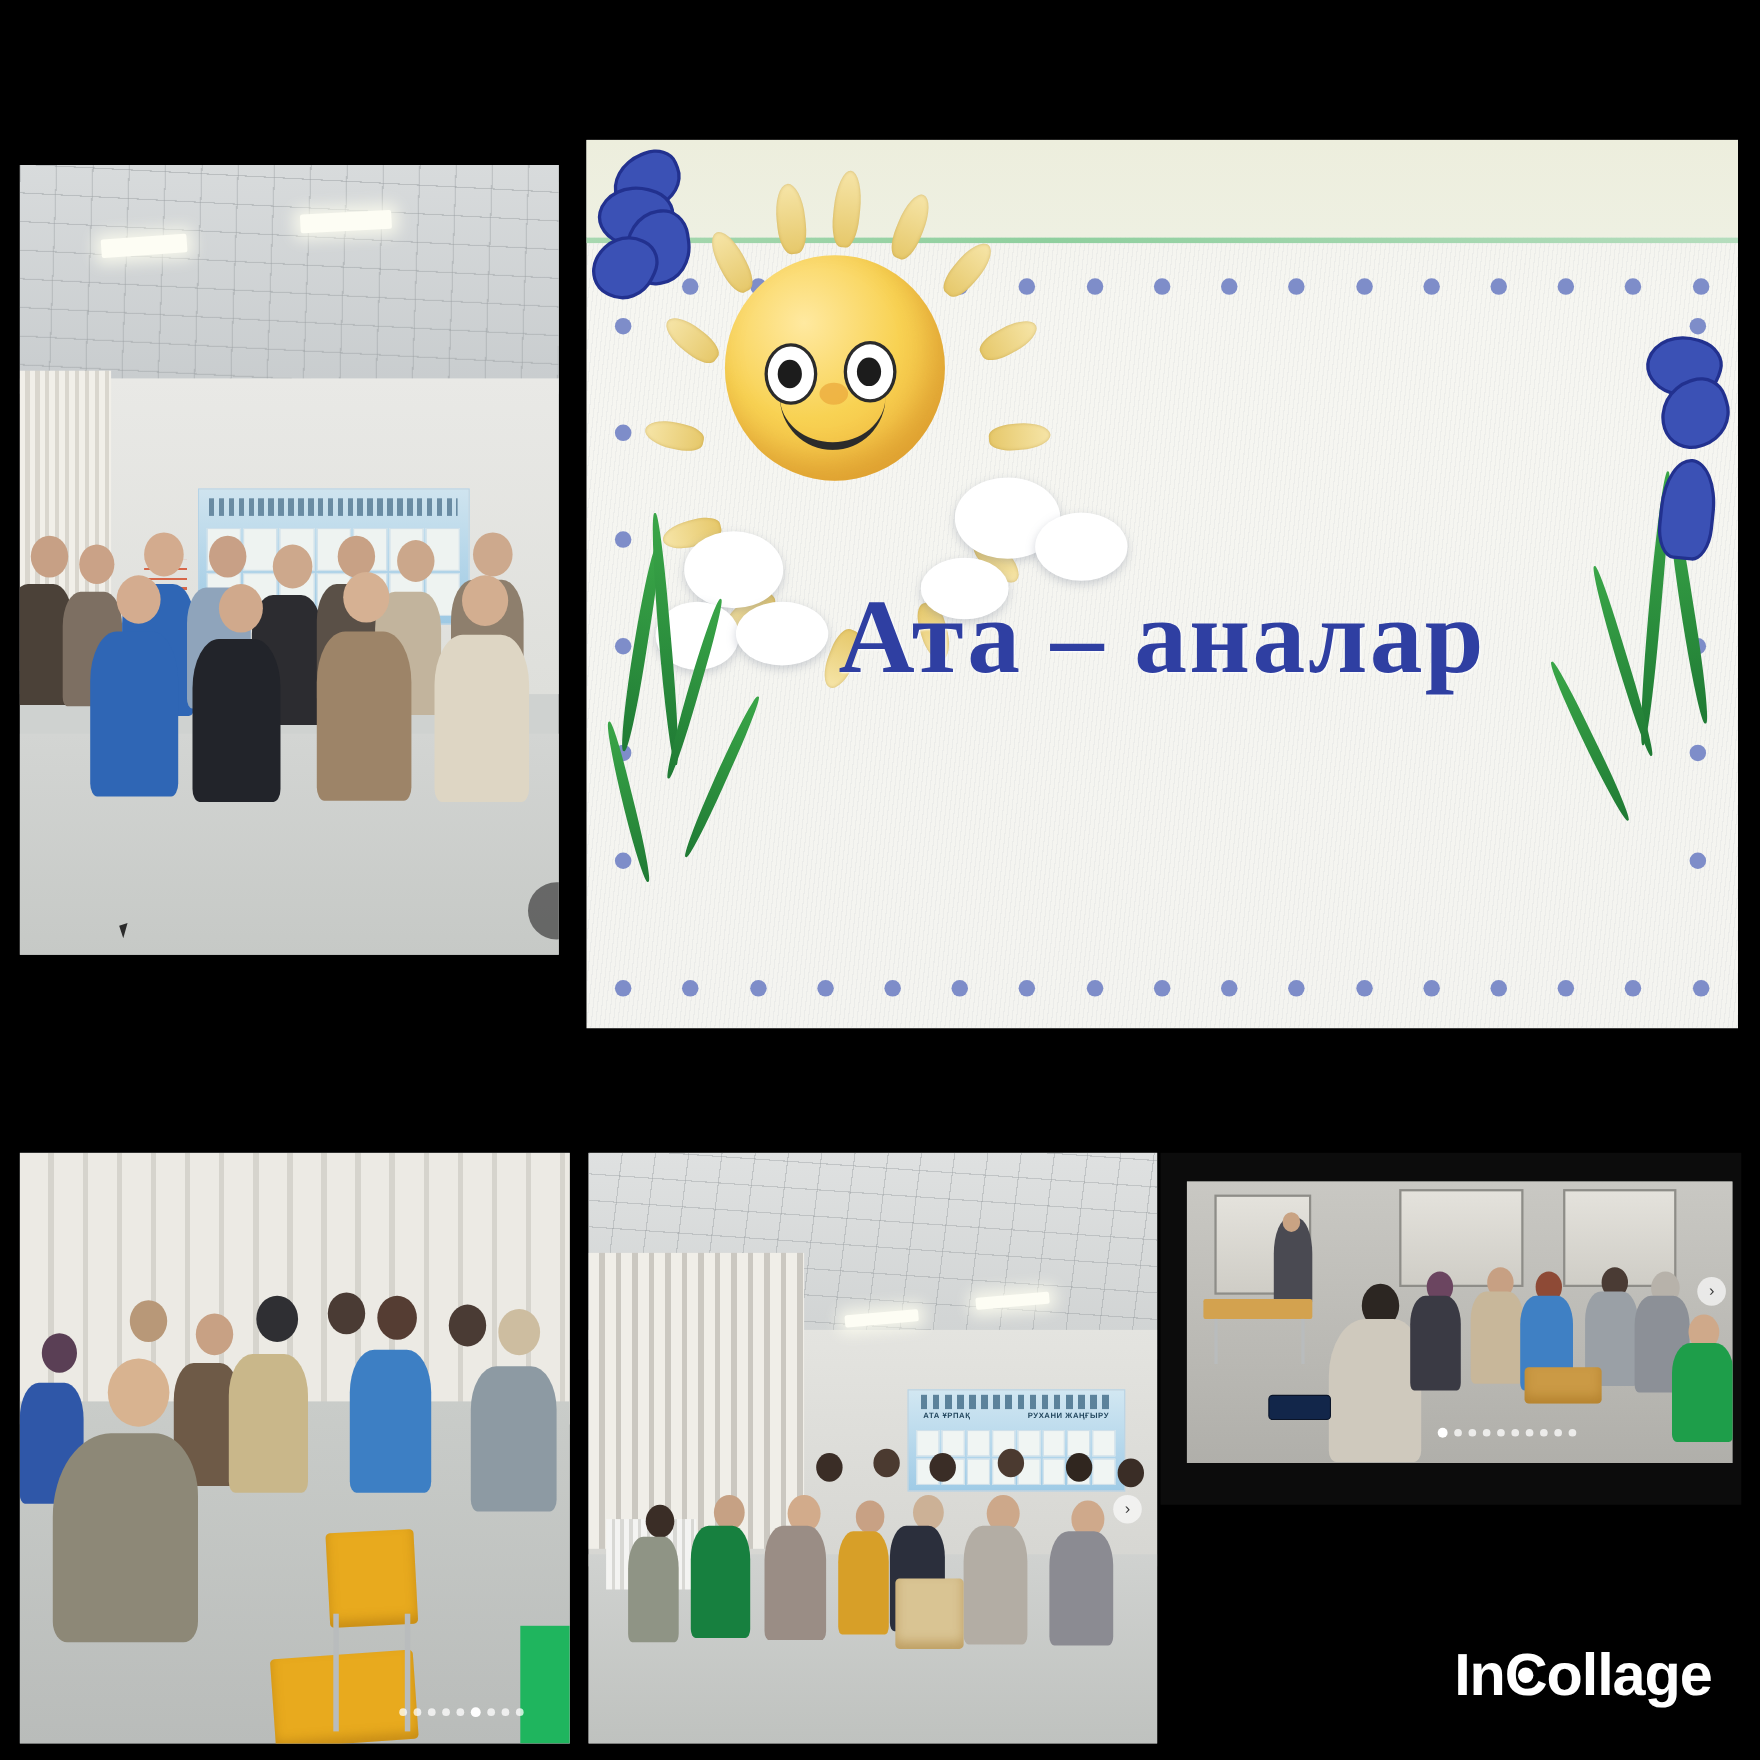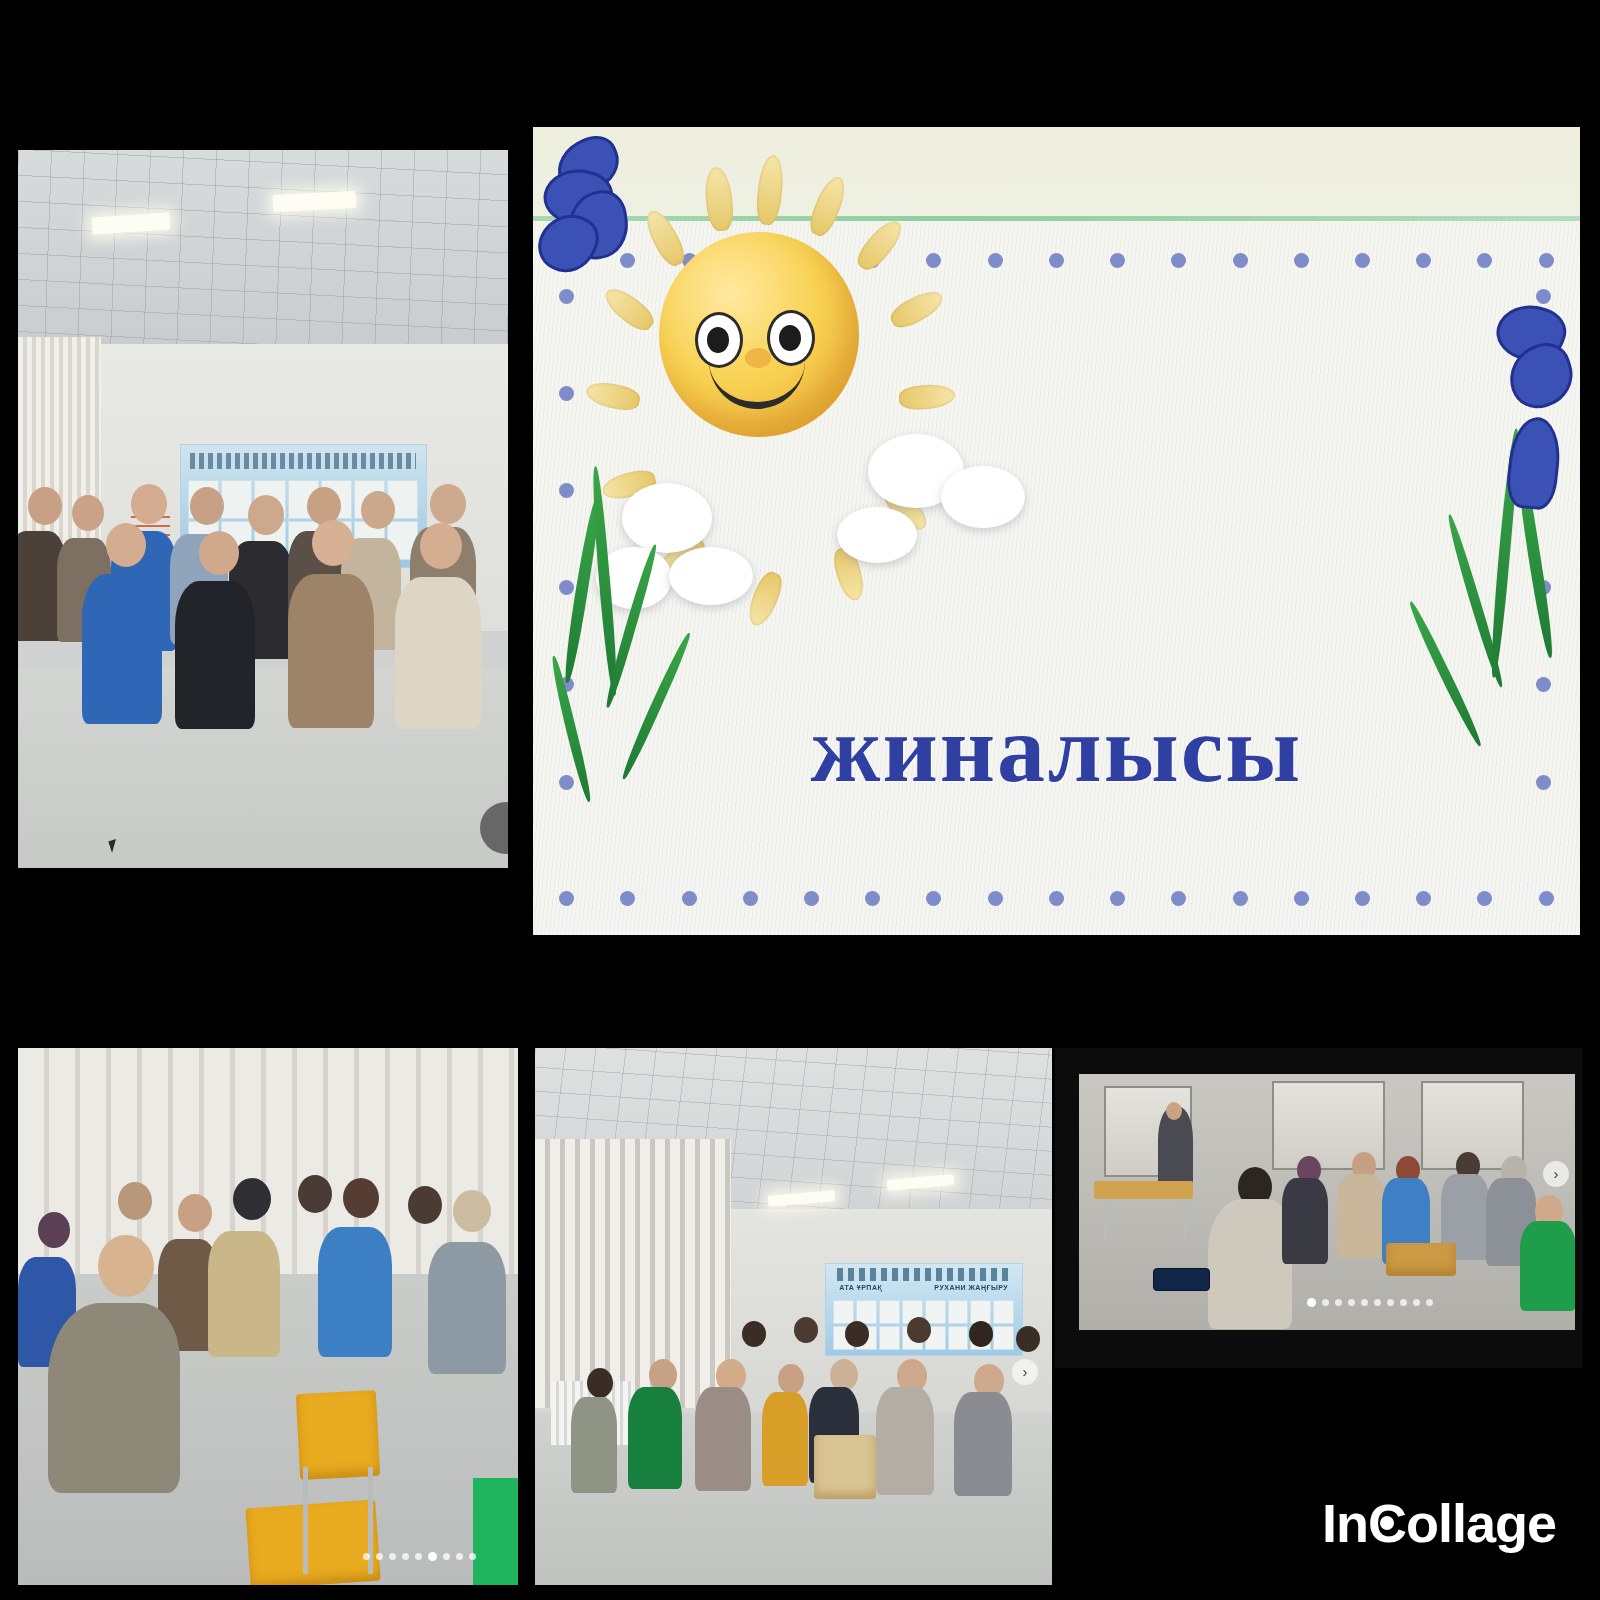--- a/index.html
+++ b/index.html
@@ -312,21 +312,21 @@
         <div class="petal" style="left:6px;top:34px;width:62px;height:50px;transform:rotate(14deg);"></div>
         <div class="petal" style="left:30px;top:56px;width:54px;height:62px;transform:rotate(-8deg);"></div>
         <div class="petal" style="left:2px;top:78px;width:50px;height:54px;transform:rotate(26deg);"></div>
       </div>
       <div class="iris" style="right:0.5%;top:22%;width:110px;height:230px;">
         <div class="petal" style="right:10px;top:0px;width:62px;height:50px;transform:rotate(18deg);"></div>
         <div class="petal" style="right:2px;top:40px;width:58px;height:56px;transform:rotate(-18deg);"></div>
         <div class="petal" style="right:16px;top:112px;width:44px;height:86px;transform:rotate(6deg);border-radius:60% 60% 40% 40%;"></div>
       </div>
 
-      <div class="slide-title" id="slide-line2">жиналысы</div>
+      <div class="slide-title" id="slide-line1">Ата – аналар</div>
     </div>
   </div>
 
   <div class="photo" id="p-bl">
     <div class="win-wall"></div>
     <div style="position:absolute;left:0;top:42%;width:100%;height:58%;background:linear-gradient(#c9ccc9,#b9bcba);"></div>
 
     <div class="crowd" style="top:18%;height:70%;">
 
       <div class="head" style="left:4%;top:18%;width:32px;height:36px;background:#5a3f55;"></div>

